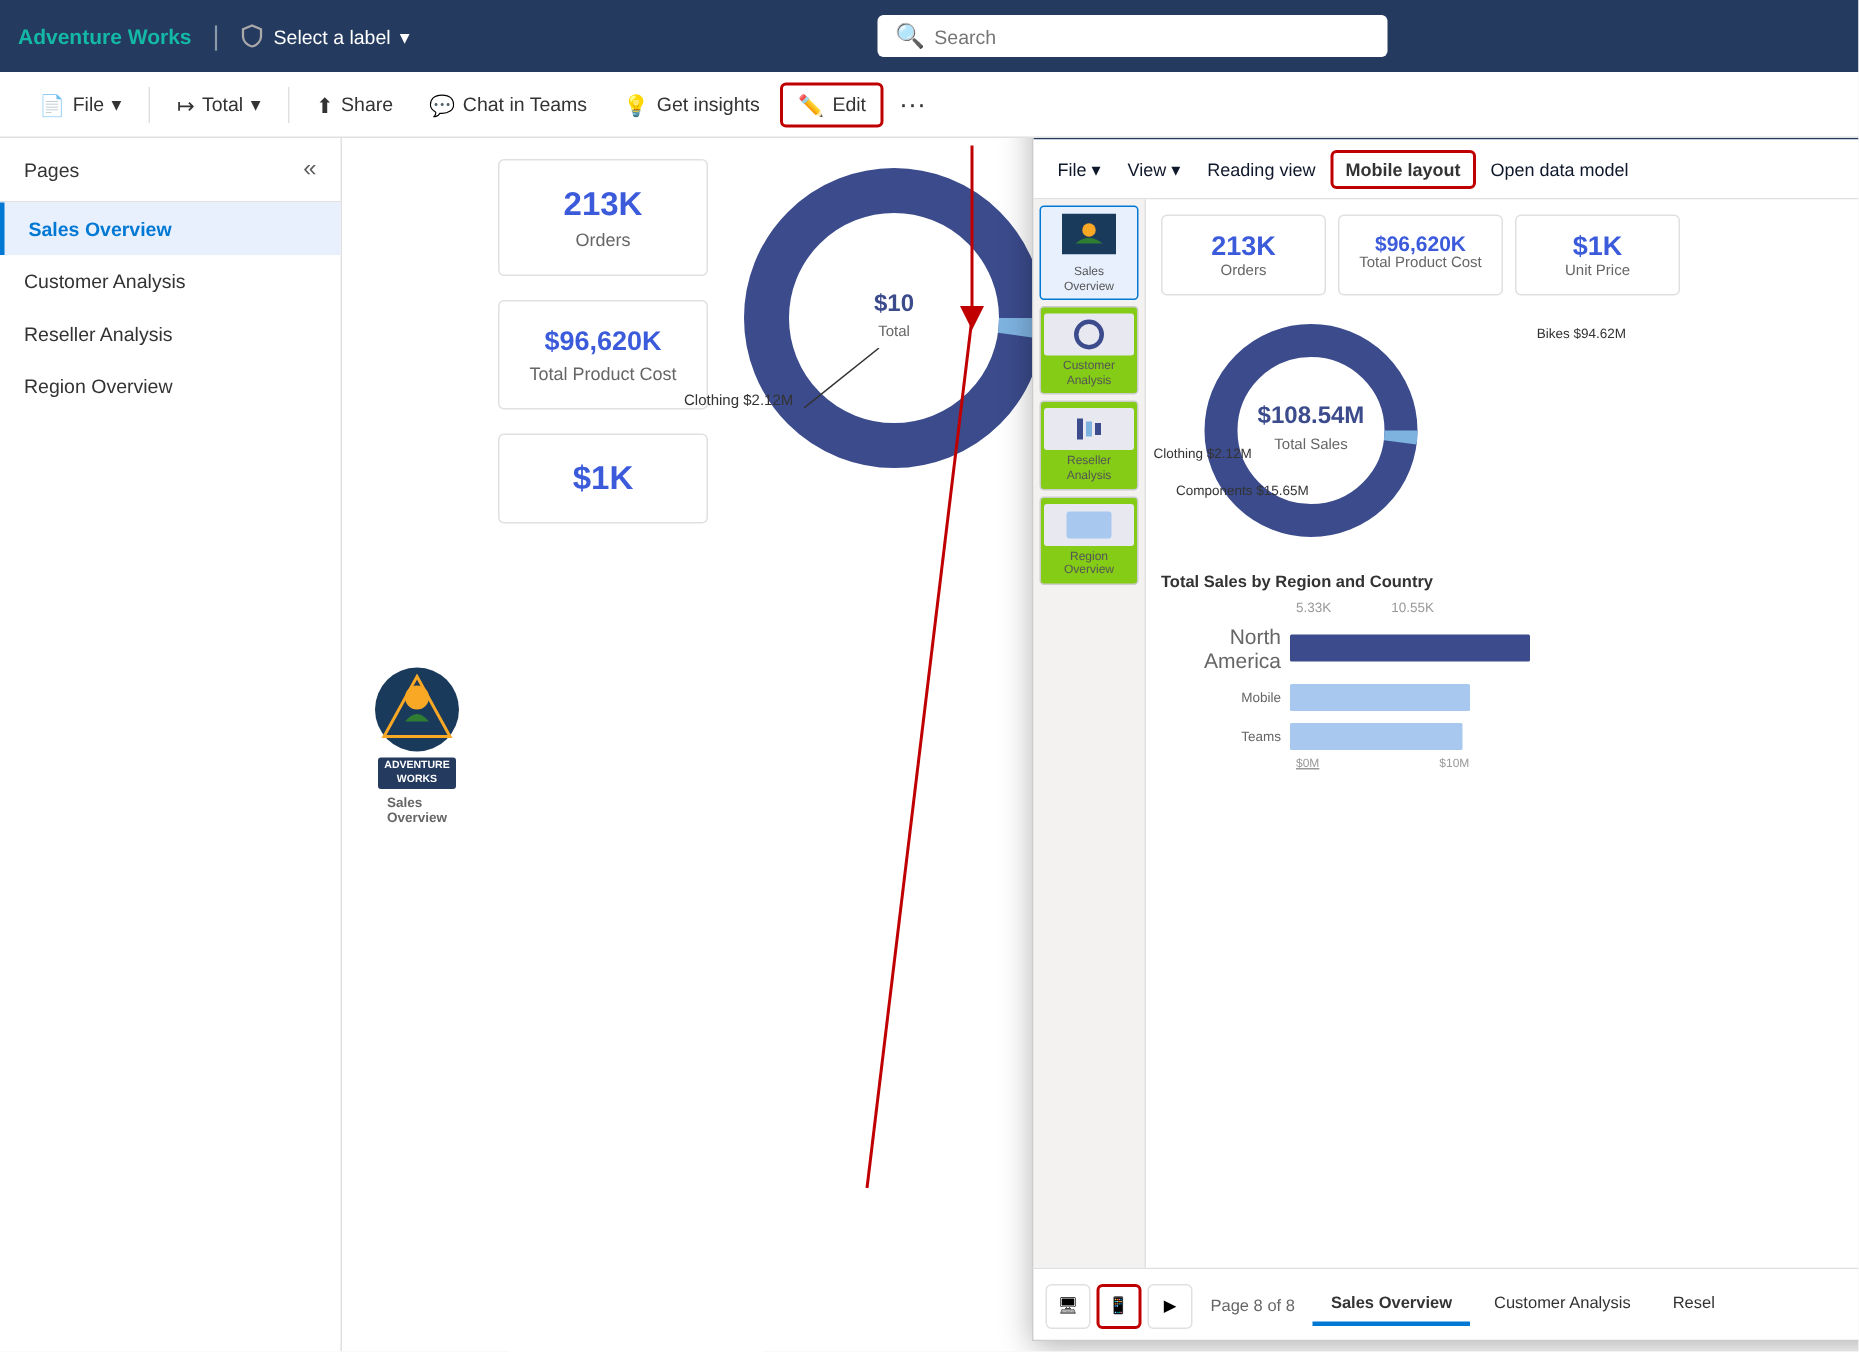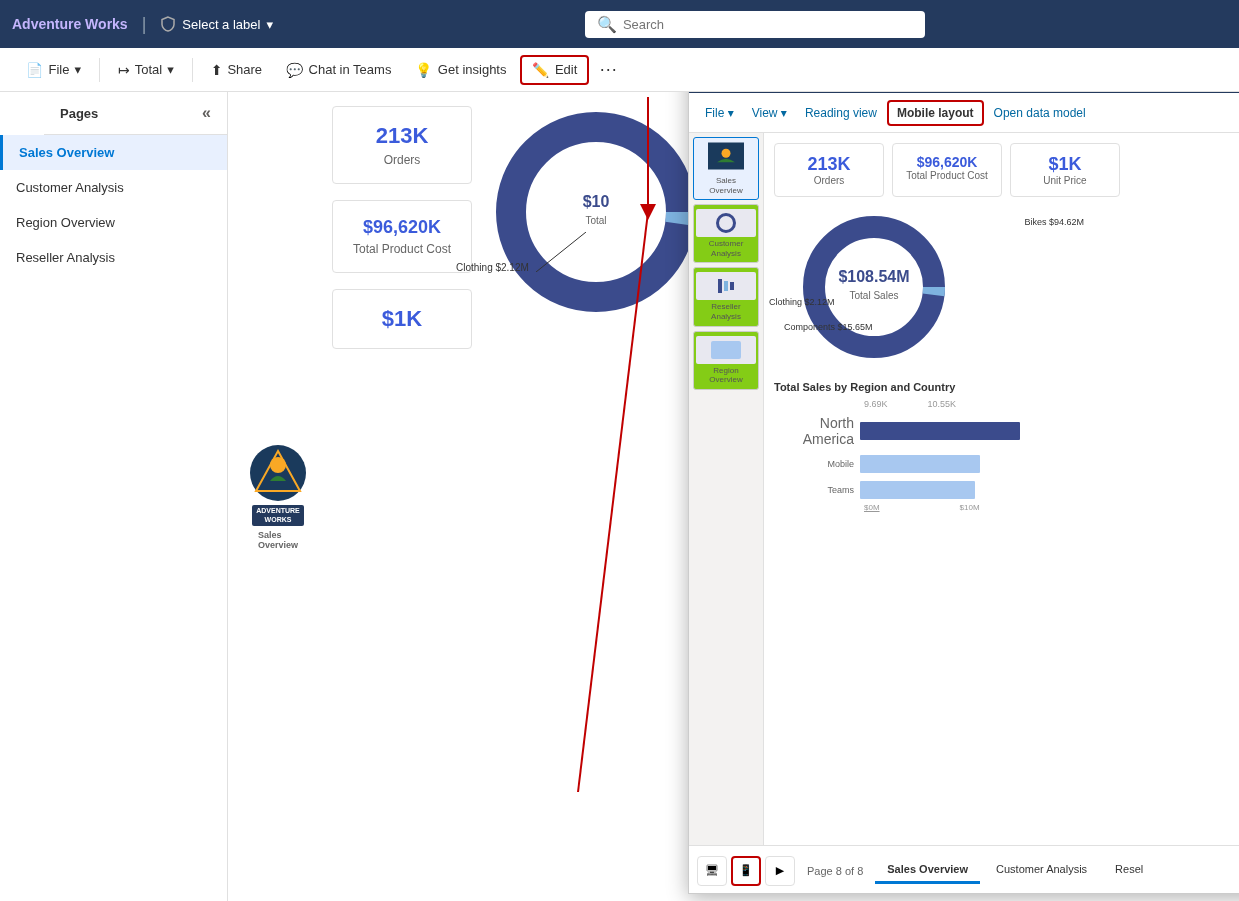--- a/index.html
+++ b/index.html
@@ -10,21 +10,21 @@
       background: #243a5e;
       height: 48px;
       display: flex;
       align-items: center;
       padding: 0 12px;
       gap: 10px;
       position: relative;
       z-index: 10;
     }
     .top-nav .app-title {
-      color: #c4b5fd;
+      color: #14b8a6;
       font-size: 14px;
       font-weight: 600;
       white-space: nowrap;
     }
     .top-nav .divider {
       color: #8899aa;
       font-size: 18px;
       margin: 0 4px;
     }
     .top-nav .label-selector {
@@ -101,24 +101,23 @@
       background: #fff;
       border-right: 1px solid #e0e0e0;
       flex-shrink: 0;
     }
     .sidebar-header {
       display: flex;
       align-items: center;
       justify-content: space-between;
       padding: 12px 16px;
       font-size: 13px;
-      font-weight: 700;
+      font-weight: 400;
       color: #333;
       border-bottom: 1px solid #e0e0e0;
-      margin-left: 44px;
     }
     .sidebar-header .collapse-btn {
       cursor: pointer;
       font-size: 16px;
       color: #605e5c;
     }
     .sidebar-item {
       padding: 10px 16px;
       font-size: 13px;
       cursor: pointer;
@@ -207,21 +206,21 @@
       height: 40px;
       padding: 0 8px;
       gap: 2px;
       background: #fff;
       border-bottom: 1px solid #e0e0e0;
     }
     .overlay-toolbar-btn {
       padding: 4px 8px;
       border-radius: 4px;
       font-size: 12px;
-      color: #0369a1;
+      color: #0f172a;
       cursor: pointer;
       background: none;
       border: none;
     }
     .overlay-toolbar-btn.mobile-layout {
       border: 2px solid #c00000;
       color: #333;
       font-weight: 600;
     }
 
@@ -411,24 +410,24 @@
       <span>Pages</span>
       <span class="collapse-btn">«</span>
     </div>
     <div class="sidebar-item active">
       <span>Sales Overview</span>
     </div>
     <div class="sidebar-item">
       <span>Customer Analysis</span>
     </div>
     <div class="sidebar-item">
-      <span>Region Overview</span>
+      <span>Reseller Analysis</span>
     </div>
     <div class="sidebar-item">
-      <span>Reseller Analysis</span>
+      <span>Region Overview</span>
     </div>
   </div>
 
   <div class="content-area">
 
     <div style="display:flex; gap:10px; padding:10px; background:#fff; height:100%;">
 
       <div style="display:flex;flex-direction:column;align-items:center;justify-content:center;width:80px;">
         <svg class="aw-logo" viewBox="0 0 60 60">
           <circle cx="30" cy="30" r="28" fill="#1a3a5c"></circle>
@@ -575,21 +574,21 @@
               </div>
               <div style="position:absolute;top:115px;left:10px;font-size:9px;color:#333;white-space:nowrap;">
                 <span>Components $15.65M</span>
               </div>
             </div>
           </div>
 
           <div>
             <div class="chart-title">Total Sales by Region and Country</div>
             <div style="font-size:9px;color:#999;margin-bottom:6px;display:flex;gap:40px;padding-left:90px;">
-              <span>9.69K</span>
+              <span>5.33K</span>
               <span>10.55K</span>
             </div>
 
             <div style="display:flex;flex-direction:column;gap:8px;">
               <div style="display:flex;align-items:center;gap:6px;">
                 <span style="width:80px;font-size:14px;color:#666;text-align:right;">North America</span>
                 <div style="height:18px;width:160px;background:#3b4b8c;border-radius:1px;"></div>
               </div>
               <div style="display:flex;align-items:center;gap:6px;">
                 <span style="width:80px;font-size:9px;color:#666;text-align:right;">Mobile</span>

